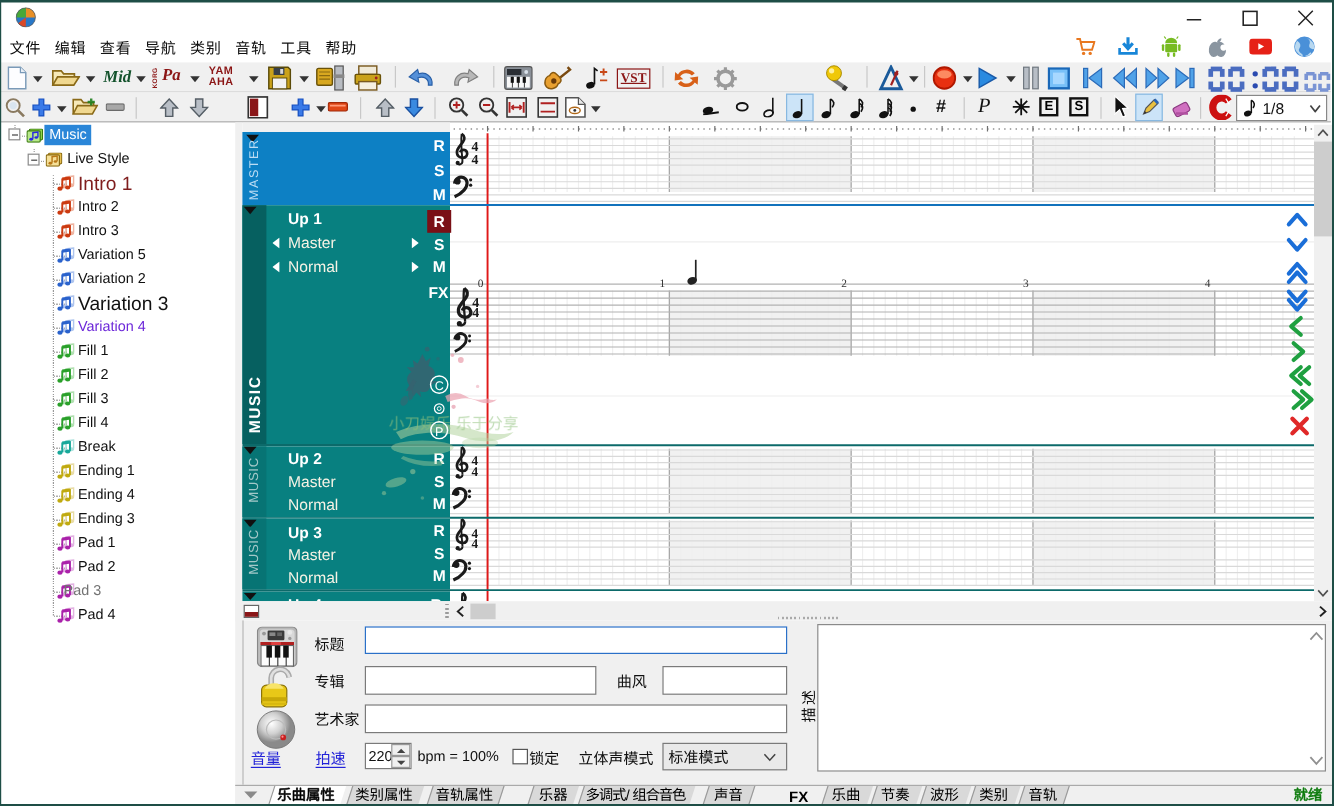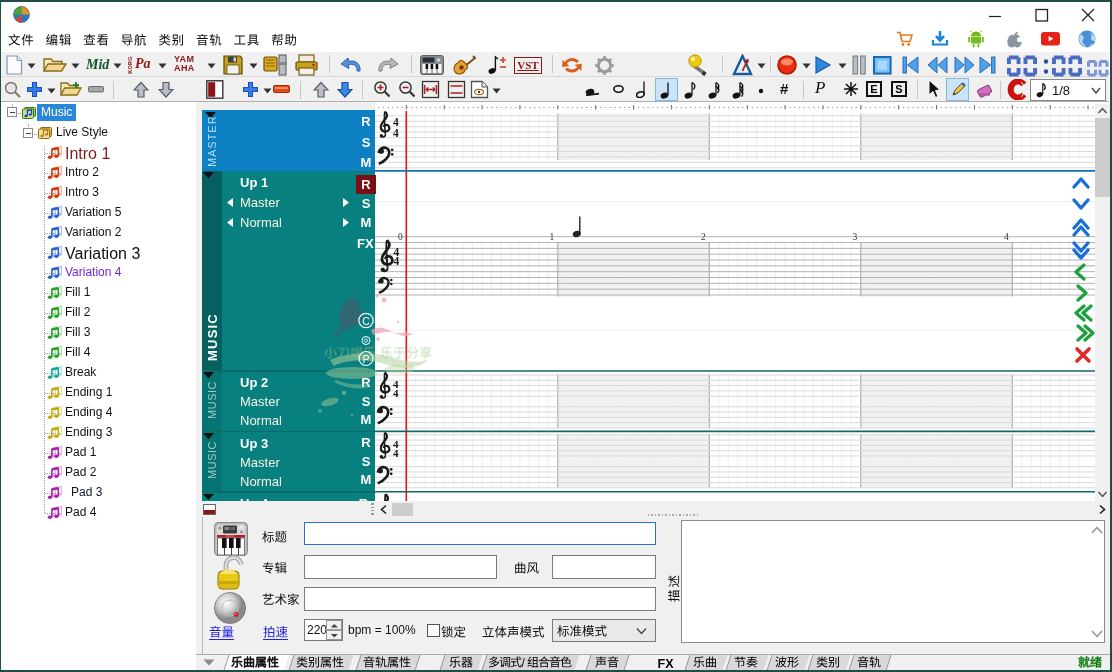--- a/index.html
+++ b/index.html
@@ -744,21 +744,21 @@
       <g transform="translate(3.2,-1.8)" opacity="0.75">
         <ellipse cx="3" cy="11.2" rx="2.1" ry="1.6" fill="#d898d8"></ellipse>
         <ellipse cx="9.4" cy="10.2" rx="2.1" ry="1.6" fill="#d898d8"></ellipse>
         <path d="M4.9,10.8 L4.9,3.4 L11.3,2.4 L11.3,9.8" stroke="#d898d8" stroke-width="1.5" fill="none"></path>
       </g>
       <ellipse cx="3" cy="11.2" rx="2.2" ry="1.7" fill="#aa22aa"></ellipse>
       <ellipse cx="9.4" cy="10.2" rx="2.2" ry="1.7" fill="#aa22aa"></ellipse>
       <path d="M4.9,10.8 L4.9,3.4 L11.3,2.4 L11.3,9.8" stroke="#aa22aa" stroke-width="1.6" fill="none"></path>
       <path d="M4.9,3.3 L11.3,2.3" stroke="#aa22aa" stroke-width="2.6"></path>
     </svg>
-    <div class="abs" style="left:71px;top:485px;font-size:12px;color:#0f172a">Pad 3</div>
+    <div class="abs" style="left:53px;top:485px;font-size:12px;color:#737373">Pad 3</div>
     <svg class="abs" style="left:47px;top:506px" width="15" height="14">
       <g transform="translate(3.2,-1.8)" opacity="0.75">
         <ellipse cx="3" cy="11.2" rx="2.1" ry="1.6" fill="#d898d8"></ellipse>
         <ellipse cx="9.4" cy="10.2" rx="2.1" ry="1.6" fill="#d898d8"></ellipse>
         <path d="M4.9,10.8 L4.9,3.4 L11.3,2.4 L11.3,9.8" stroke="#d898d8" stroke-width="1.5" fill="none"></path>
       </g>
       <ellipse cx="3" cy="11.2" rx="2.2" ry="1.7" fill="#aa22aa"></ellipse>
       <ellipse cx="9.4" cy="10.2" rx="2.2" ry="1.7" fill="#aa22aa"></ellipse>
       <path d="M4.9,10.8 L4.9,3.4 L11.3,2.4 L11.3,9.8" stroke="#aa22aa" stroke-width="1.6" fill="none"></path>
       <path d="M4.9,3.3 L11.3,2.3" stroke="#aa22aa" stroke-width="2.6"></path>

